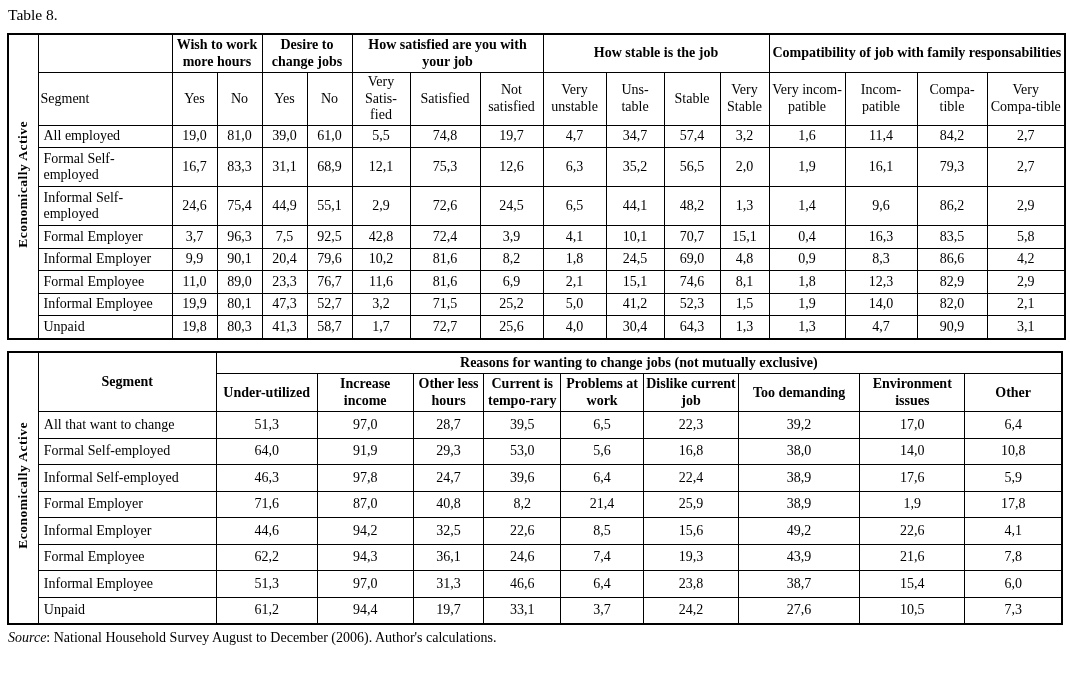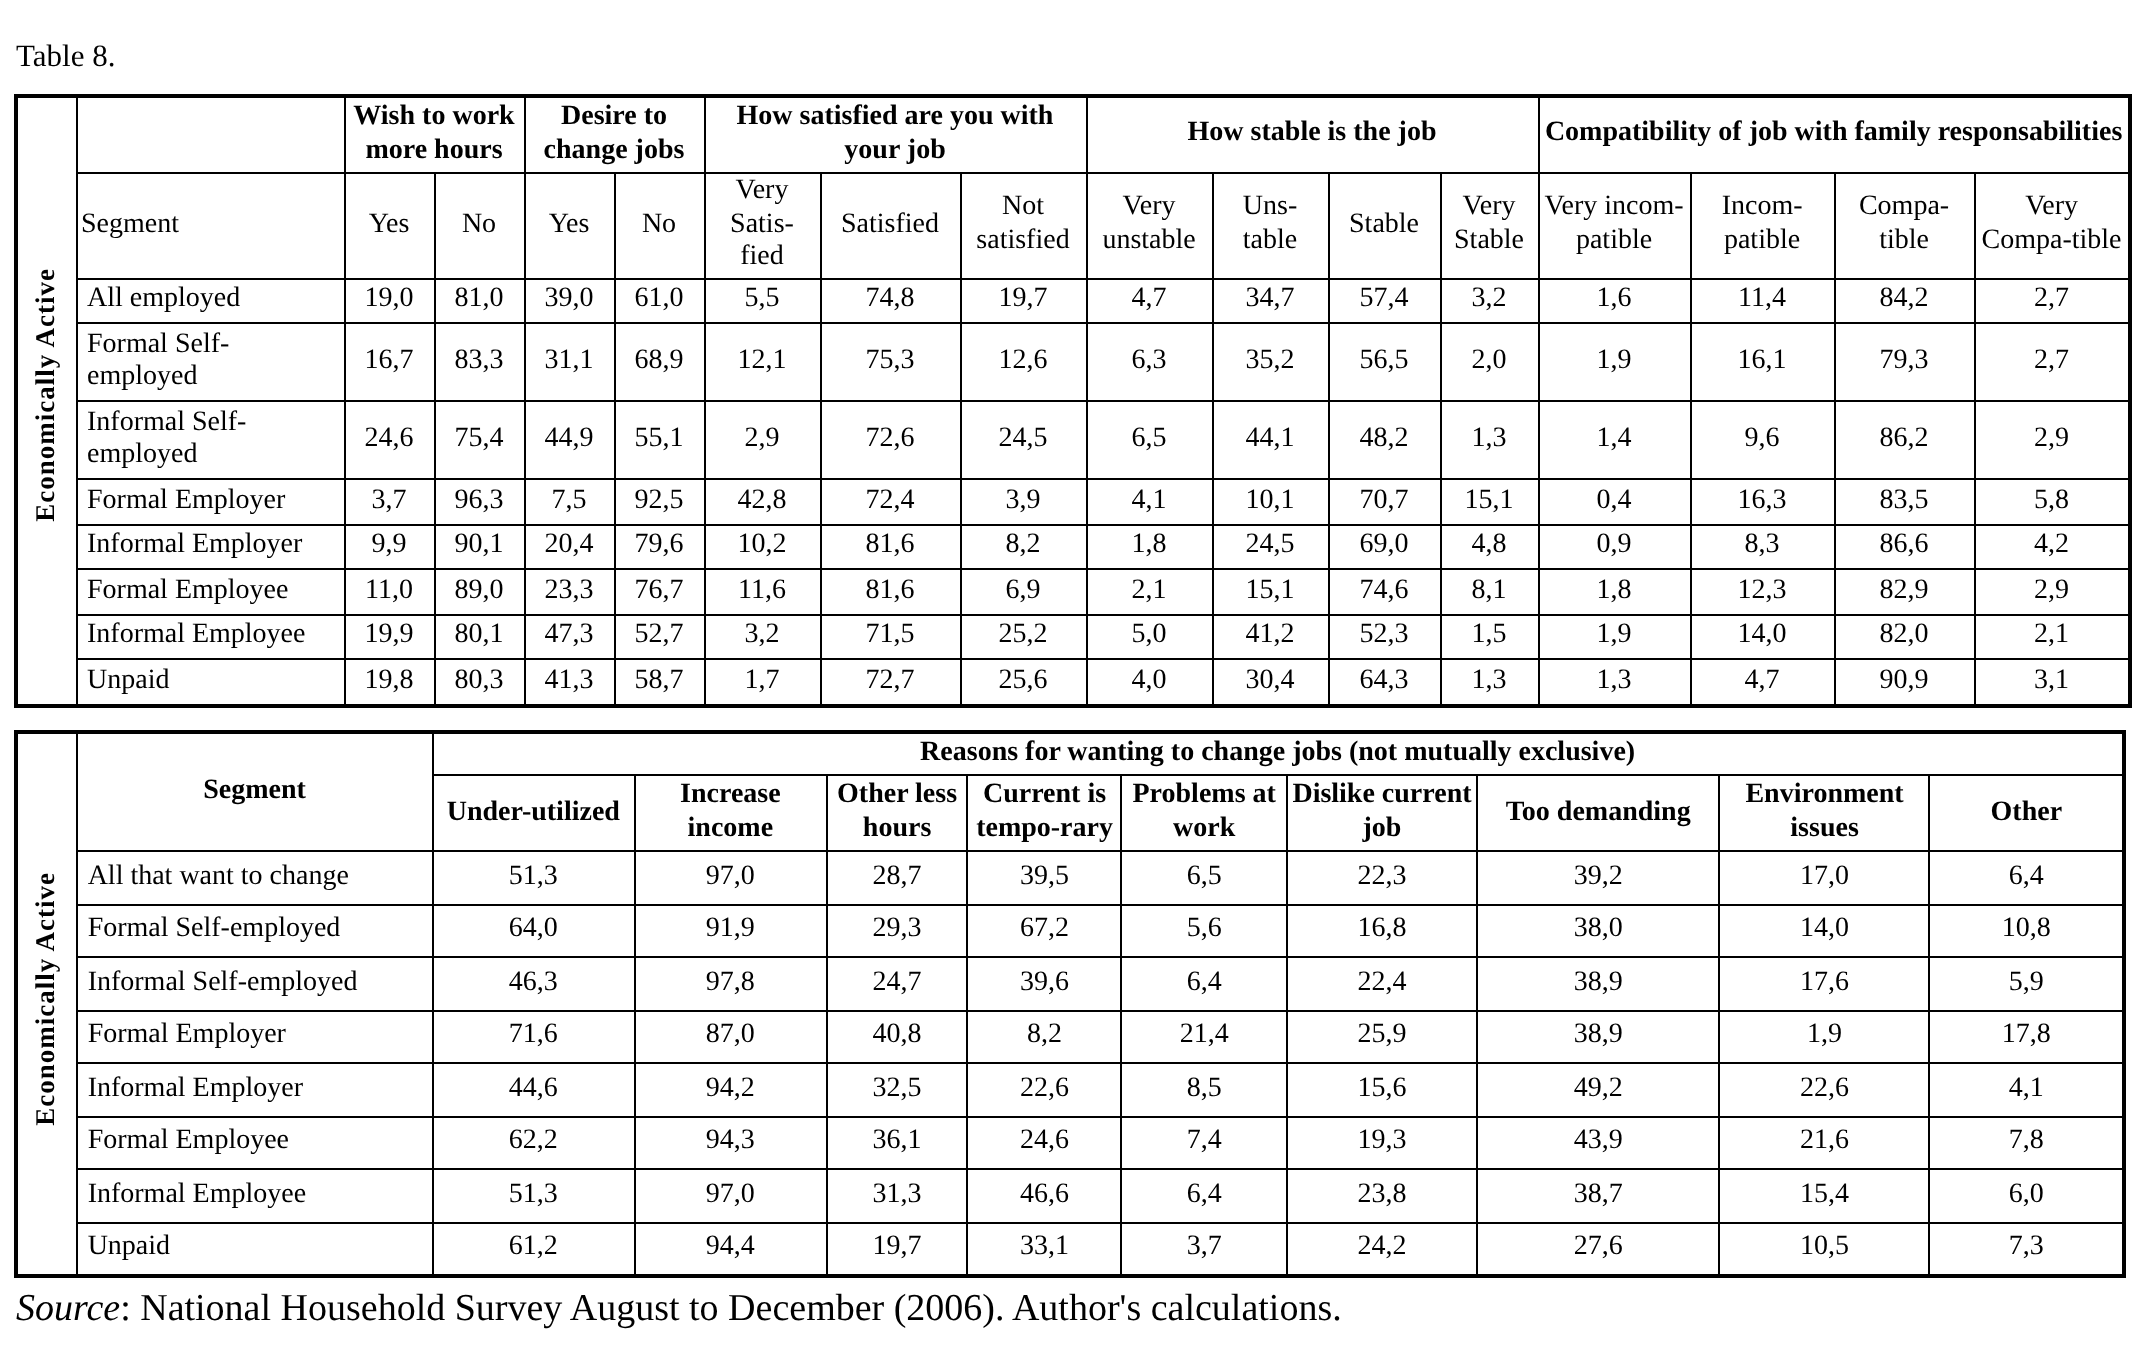--- a/index.html
+++ b/index.html
@@ -1,21 +1,21 @@
 <!DOCTYPE html>
 <html><head>
 <meta charset="utf-8">
 <style>
   html,body{margin:0;padding:0;background:#fff;}
   body{
     width:1070px;height:683px;overflow:hidden;
     font-family:"Liberation Serif", serif;color:#000;
   }
   .page{padding:4px 7px;}
-  .caption{display:flex;align-items:baseline;font-size:15.5px;margin:16px 0 9px 1px;}
+  .caption{display:flex;align-items:baseline;font-size:15.5px;margin:2px 0 9px 1px;}
   .cap-num{width:141px;flex:none;}
   .cap-title{flex:1;}
 
   table{border-collapse:collapse;table-layout:fixed;width:1056px;border:2px solid #000;}
   th,td{
     border:1px solid #000;text-align:center;vertical-align:middle;
     font-size:14px;font-weight:normal;padding:1px 2px;line-height:1.18;
     overflow:hidden;
   }
   .group-row th{font-weight:bold;padding:2px 2px;}
@@ -25,21 +25,21 @@
   .t2 td{padding:4.5px 3px;}
   td.seg{text-align:left;padding-left:5px;}
   .seg-h{text-align:left;padding-left:5px;}
   .t2 .seg-h{text-align:center;font-weight:bold;padding-left:2px;}
   .strip{width:30px;padding:0;}
   .vert{
     display:inline-block;writing-mode:vertical-rl;transform:rotate(180deg);
     font-weight:bold;font-size:13.5px;letter-spacing:.5px;white-space:nowrap;
   }
   .t2{margin-top:11px;}
-  .source{font-size:19px;margin-top:5px;margin-left:1px;}
+  .source{font-size:14px;margin-top:5px;margin-left:1px;}
   .source .lbl{font-style:italic;}
 </style>
 </head>
 <body>
 
 <div class="page">
 
   <div class="caption">
     <span class="cap-num">Table 8.</span>
   </div>
@@ -286,21 +286,21 @@
           <td>22,3</td>
           <td>39,2</td>
           <td>17,0</td>
           <td>6,4</td>
         </tr>
         <tr>
           <td class="seg">Formal Self-employed</td>
           <td>64,0</td>
           <td>91,9</td>
           <td>29,3</td>
-          <td>67,2</td>
+          <td>53,0</td>
           <td>5,6</td>
           <td>16,8</td>
           <td>38,0</td>
           <td>14,0</td>
           <td>10,8</td>
         </tr>
         <tr>
           <td class="seg">Informal Self-employed</td>
           <td>46,3</td>
           <td>97,8</td>

